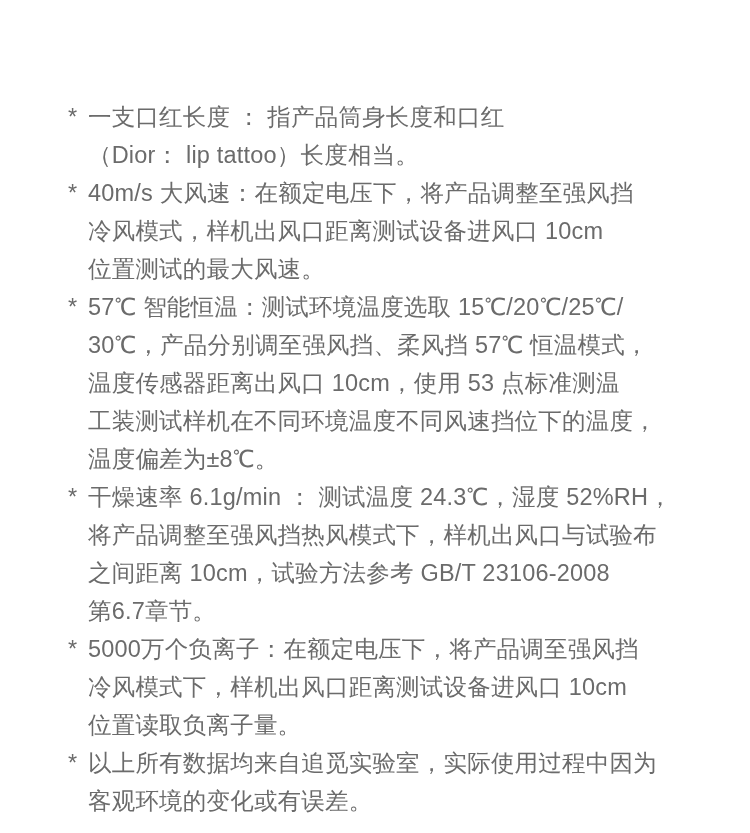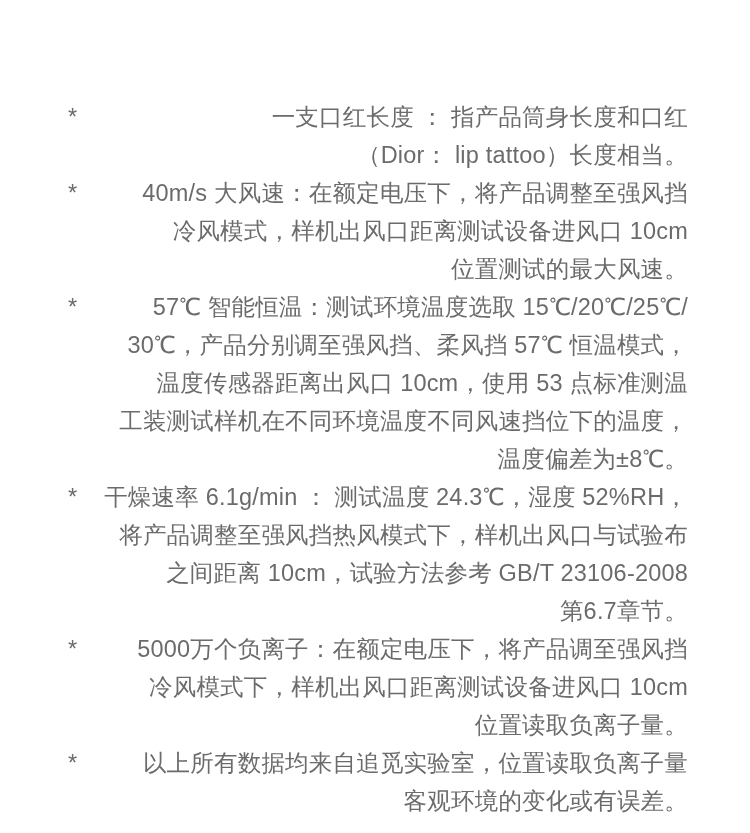--- a/index.html
+++ b/index.html
@@ -39,21 +39,20 @@
     width: 20px;
     color: #6b6b6b;
     font-size: 23.5px;
     line-height: 38px;
   }
   .note-text {
     flex: 1 1 auto;
     color: #6b6b6b;
     white-space: pre-wrap;
     word-break: break-word;
-    text-align: right;
   }
 </style>
 </head>
 <body>
 
 <div class="page">
   <ul class="notes-list">
     <li class="note-item">
       <span class="note-bullet">*</span>
       <span class="note-text">一支口红长度 ： 指产品筒身长度和口红
@@ -81,17 +80,17 @@
 第6.7章节。</span>
     </li>
     <li class="note-item">
       <span class="note-bullet">*</span>
       <span class="note-text">5000万个负离子：在额定电压下，将产品调至强风挡
 冷风模式下，样机出风口距离测试设备进风口 10cm
 位置读取负离子量。</span>
     </li>
     <li class="note-item">
       <span class="note-bullet">*</span>
-      <span class="note-text">以上所有数据均来自追觅实验室，位置读取负离子量
+      <span class="note-text">以上所有数据均来自追觅实验室，实际使用过程中因为
 客观环境的变化或有误差。</span>
     </li>
   </ul>
 </div>
 
 </body></html>

